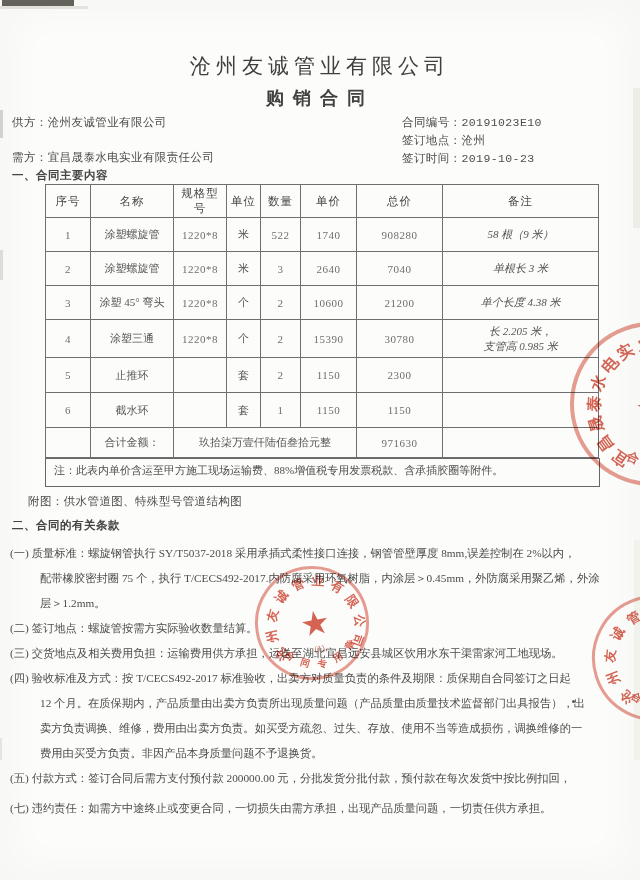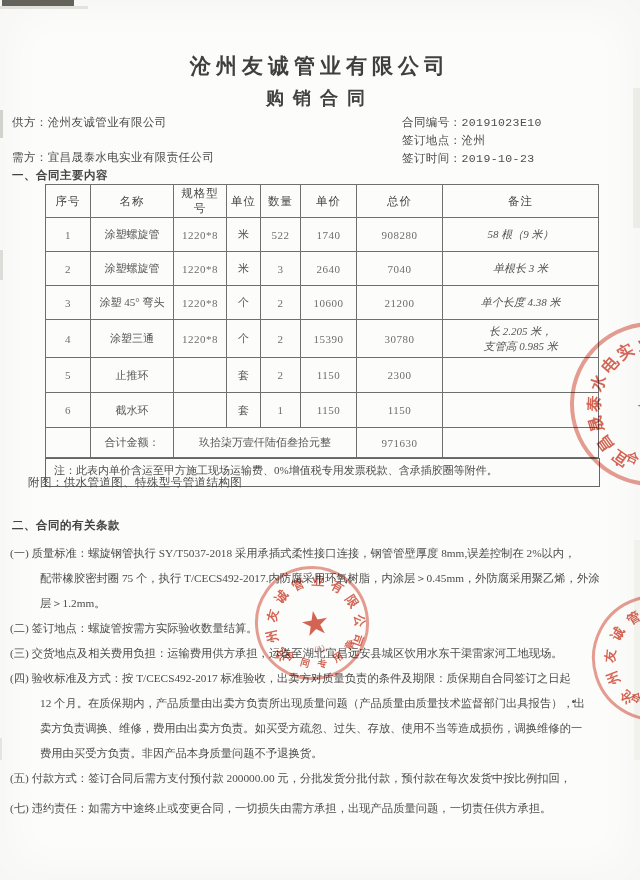--- a/index.html
+++ b/index.html
@@ -5,21 +5,21 @@
   html,body{margin:0;padding:0;background:#e8e8e4;}
   .page{
     position:relative;width:640px;height:880px;overflow:hidden;
     background:#fcfcfa;
     box-shadow:inset 0 0 50px rgba(60,60,50,0.04);
     font-family:"Liberation Serif", serif;
     color:#4a4a4a;
   }
   .abs{position:absolute;}
   .nowrap{white-space:nowrap;font-family:Liberation Mono, monospace;}
-  .doc-title{left:0;width:640px;top:52px;text-align:center;font-size:21px;font-weight:700;letter-spacing:5px;color:#3f3f3f;}
+  .doc-title{left:0;width:640px;top:52px;text-align:center;font-size:21px;font-weight:400;letter-spacing:5px;color:#3f3f3f;}
   .doc-subtitle{left:0;width:640px;top:86px;text-align:center;font-size:18px;font-weight:600;letter-spacing:9px;color:#424242;}
   .meta{font-size:11.5px;color:#4c4c4c;letter-spacing:0.4px;}
   .sec-head{font-size:11.5px;font-weight:600;color:#444;letter-spacing:0.5px;}
 
   table.items{position:absolute;left:45px;top:184px;width:553px;border-collapse:collapse;table-layout:fixed;}
   table.items td,table.items th{border:1px solid #6f6f6f;text-align:center;vertical-align:middle;font-weight:normal;padding:1px 2px;overflow:hidden;}
   table.items th{font-size:11.5px;color:#474747;letter-spacing:1px;}
   table.items td{font-size:11px;color:#555;}
   table.items td.num{color:#6e6e6e;letter-spacing:0.5px;}
   table.items td.remark{white-space:pre-line;line-height:15px;font-style:italic;}
@@ -159,23 +159,23 @@
     <tr style="height:30px">
       <td></td>
       <td>合计金额：</td>
       <td colspan="4">玖拾柒万壹仟陆佰叁拾元整</td>
       <td class="num">971630</td>
       <td></td>
     </tr>
   </tbody>
     </table>
 
-  <div class="abs note-box">注：此表内单价含运至甲方施工现场运输费、0%增值税专用发票税款、含承插胶圈等附件。</div>
-
-  <div class="abs meta nowrap" style="left:12px;top:475px;padding-left:16px;">附图：供水管道图、特殊型号管道结构图</div>
+  <div class="abs note-box">注：此表内单价含运至甲方施工现场运输费、88%增值税专用发票税款、含承插胶圈等附件。</div>
+
+  <div class="abs meta nowrap" style="left:12px;top:494px;padding-left:16px;">附图：供水管道图、特殊型号管道结构图</div>
   <div class="abs sec-head nowrap" style="left:12px;top:518px;">二、合同的有关条款</div>
 
   <div class="abs clauses">
     <div class="clause">(一) 质量标准：螺旋钢管执行 SY/T5037-2018 采用承插式柔性接口连接，钢管管壁厚度 8mm,误差控制在 2%以内，</div>
     <div class="clause cont">配带橡胶密封圈 75 个，执行 T/CECS492-2017.内防腐采用环氧树脂，内涂层＞0.45mm，外防腐采用聚乙烯，外涂</div>
     <div class="clause cont">层＞1.2mm。</div>
     <div class="clause">(二) 签订地点：螺旋管按需方实际验收数量结算。</div>
     <div class="clause">(三) 交货地点及相关费用负担：运输费用供方承担，运送至湖北宜昌远安县城区饮用水东干渠雷家河工地现场。</div>
     <div class="clause">(四) 验收标准及方式：按 T/CECS492-2017 标准验收，出卖方对质量负责的条件及期限：质保期自合同签订之日起</div>
     <div class="clause cont">12 个月。在质保期内，产品质量由出卖方负责所出现质量问题（产品质量由质量技术监督部门出具报告），出</div>

